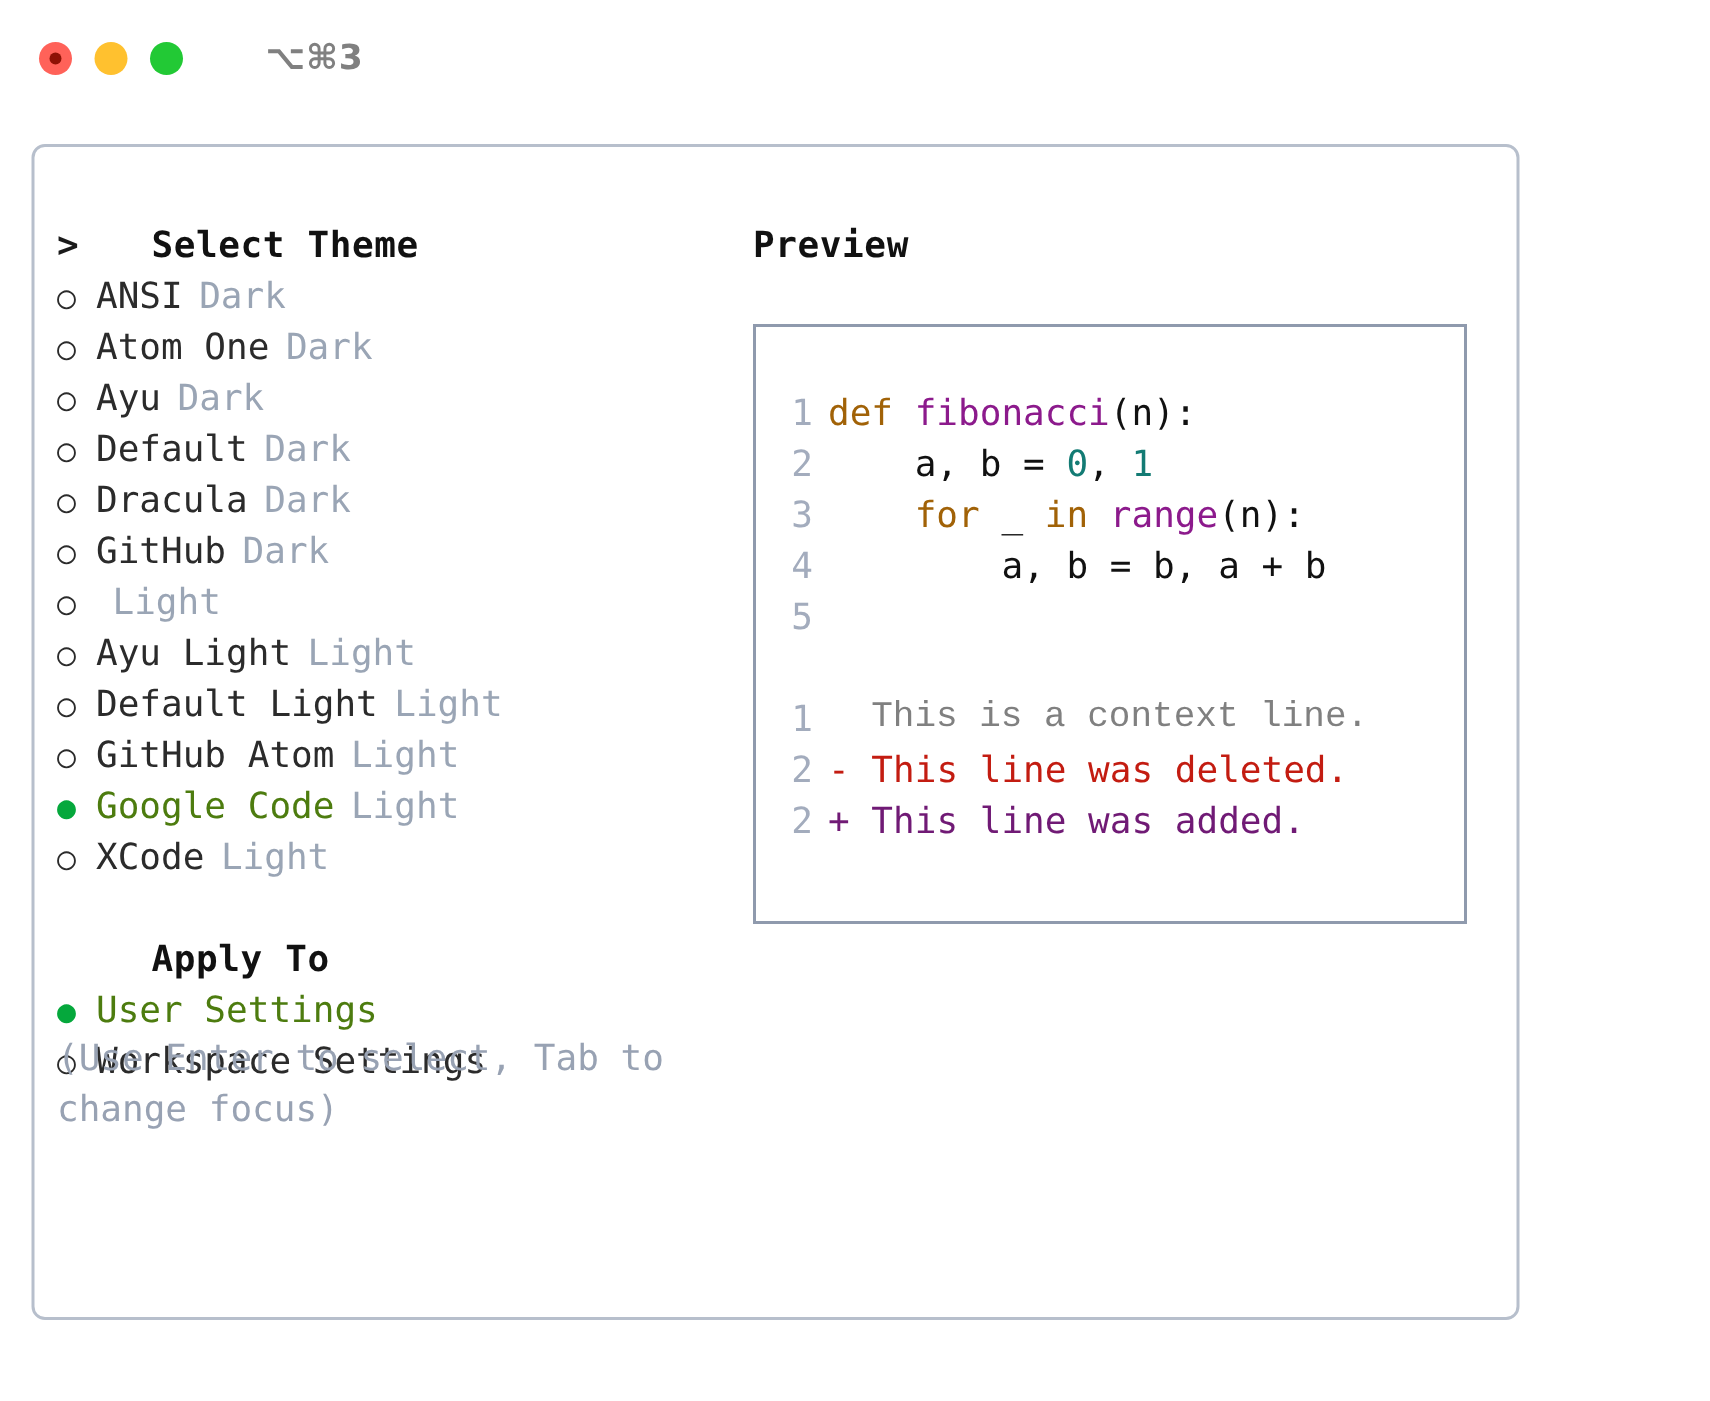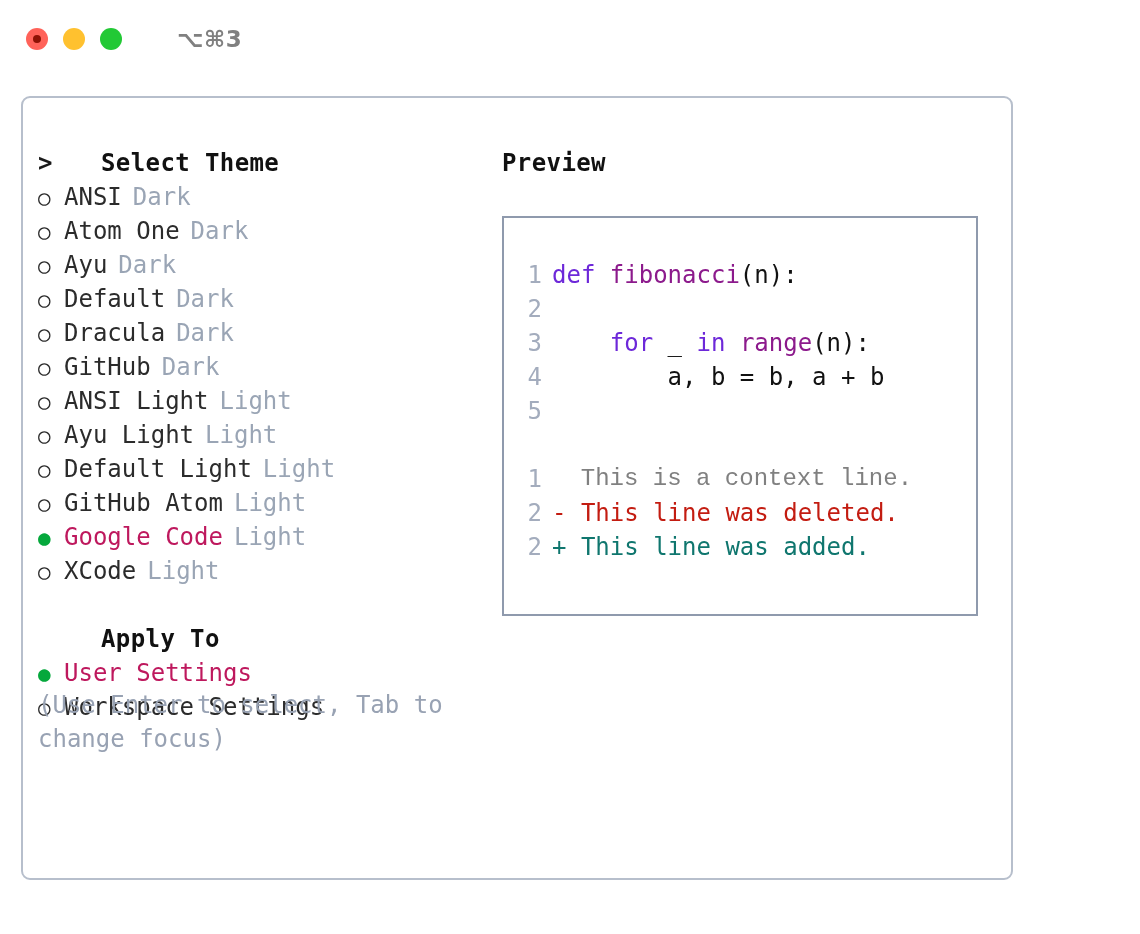--- a/index.html
+++ b/index.html
@@ -119,21 +119,21 @@
   }
   .bullet.on { color: #05a83c; }
 
   .heading-text {
     color: #111111;
     font-weight: bold;
     letter-spacing: 0.4px;
     margin-left: 37px;
   }
   .item-name { color: #2b2b2b; }
-  .item-name.sel { color: #be185d; }
+  .item-name.sel { color: #4d7c0f; }
   .item-variant { color: #9aa5b5; padding-left: 11px; }
 
   .spacer { height: 34px; }
 
   .hint {
     position: absolute;
     left: 15px;
     top: 590px;
     width: 420px;
     color: #98a2b3;
@@ -177,28 +177,28 @@
     width: 48px;
     flex: 0 0 48px;
     text-align: right;
     color: #a3acbd;
     padding-right: 10px;
     box-sizing: border-box;
   }
   .code-text { color: #111111; }
   .blank-line { height: 34px; }
 
-  .kw  { color: #6d28d9; }
+  .kw  { color: #a16207; }
   .fn  { color: #8c1a8c; }
   .num { color: #137b74; }
   .pl  { color: #111111; }
 
   .diff-ctx { color: #808080; font-family: Liberation Mono, monospace; }
   .diff-del { color: #c31c11; text-align: center; }
-  .diff-add { color: #0f766e; }
+  .diff-add { color: #701a75; }
 </style>
 </head>
 <body>
 
 <div class="window">
 
   <div class="titlebar">
     <div class="lights">
       <span class="light red"></span>
       <span class="light yellow"></span>
@@ -250,21 +250,20 @@
           </div>
 
           <div class="row">
             <span class="bullet">○</span>
             <span class="item-name">GitHub</span>
             <span class="item-variant">Dark</span>
           </div>
 
           <div class="row">
             <span class="bullet">○</span>
-            <span class="item-name">ANSI Light</span>
             <span class="item-variant">Light</span>
           </div>
 
           <div class="row">
             <span class="bullet">○</span>
             <span class="item-name">Ayu Light</span>
             <span class="item-variant">Light</span>
           </div>
 
           <div class="row">
@@ -321,20 +320,21 @@
         <div class="preview-box">
 
           <div>
             <div class="code-line">
               <span class="gutter">1</span>
               <span class="code-text"><span class="kw">def </span><span class="fn">fibonacci</span><span class="pl">(n):</span></span>
             </div>
 
             <div class="code-line">
               <span class="gutter">2</span>
+              <span class="code-text"><span class="pl">    a, b = </span><span class="num">0</span><span class="pl">, </span><span class="num">1</span></span>
             </div>
 
             <div class="code-line">
               <span class="gutter">3</span>
               <span class="code-text"><span class="pl">    </span><span class="kw">for</span><span class="pl"> _ </span><span class="kw">in</span><span class="pl"> </span><span class="fn">range</span><span class="pl">(n):</span></span>
             </div>
 
             <div class="code-line">
               <span class="gutter">4</span>
               <span class="code-text"><span class="pl">        a, b = b, a + b</span></span>

